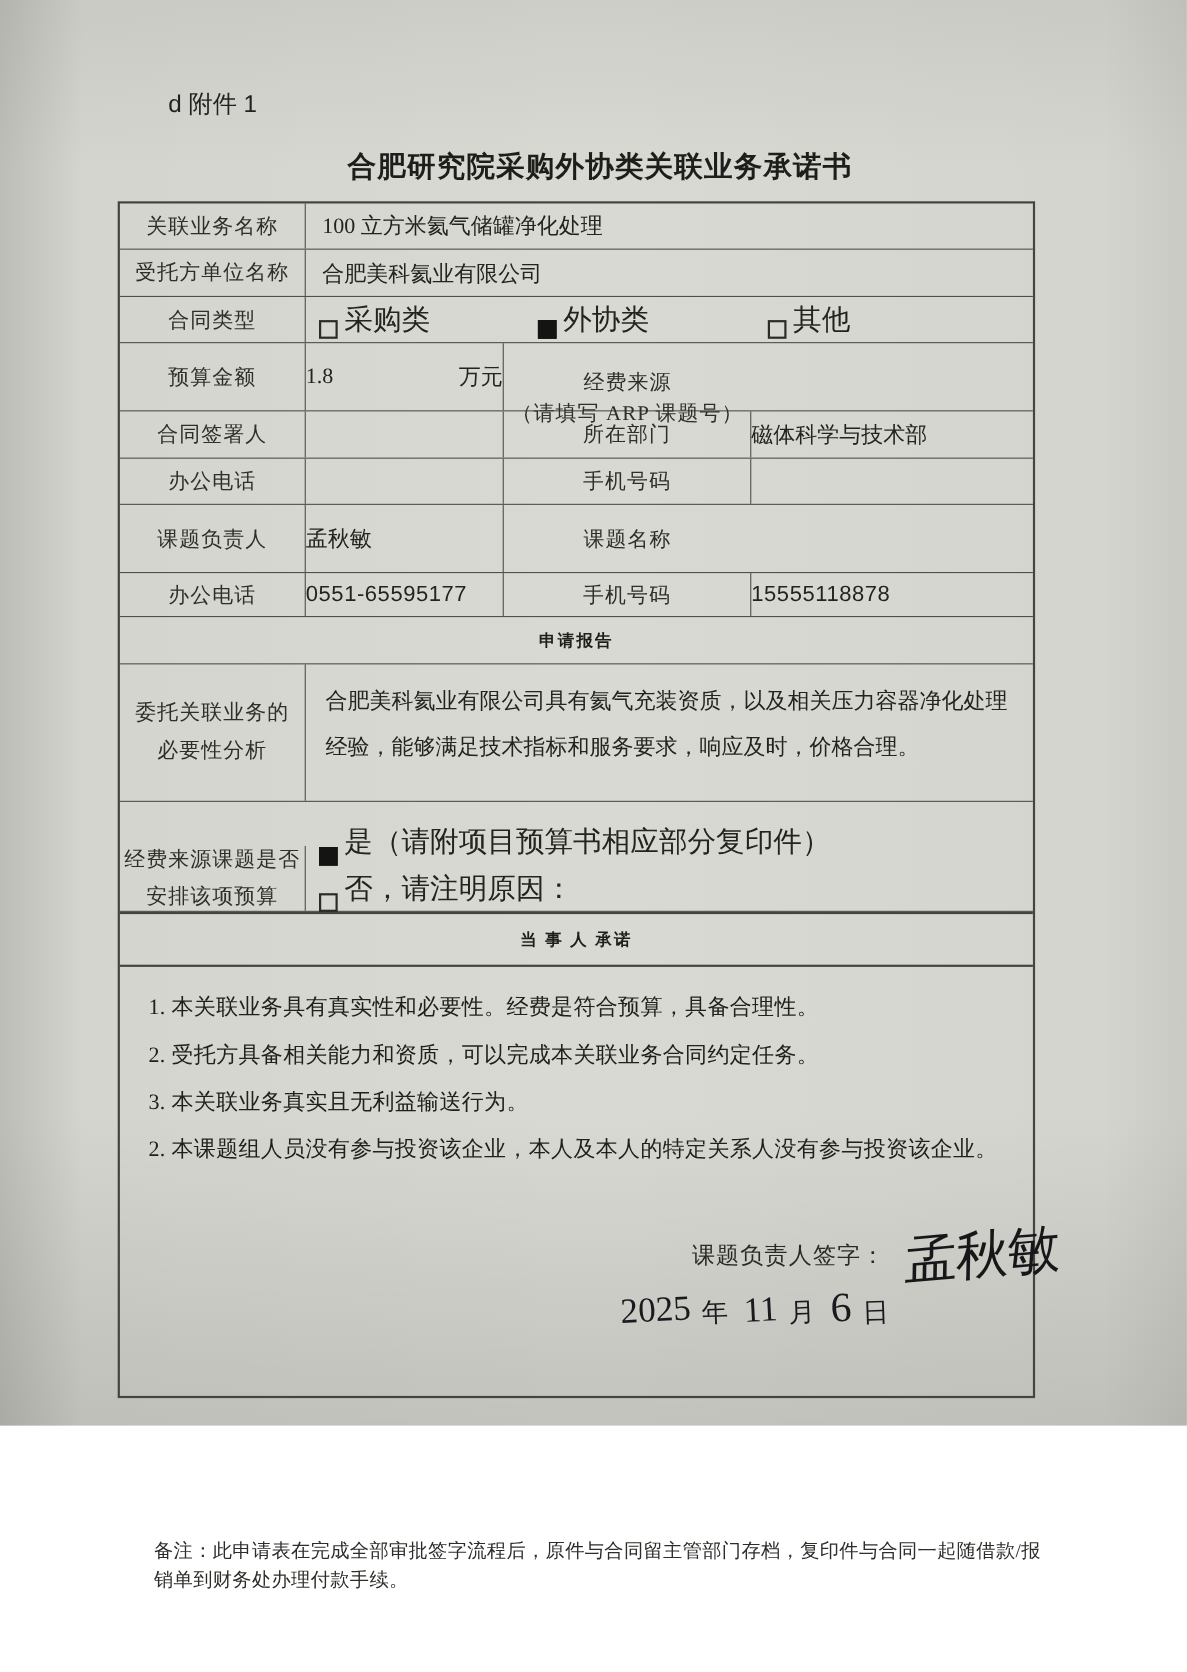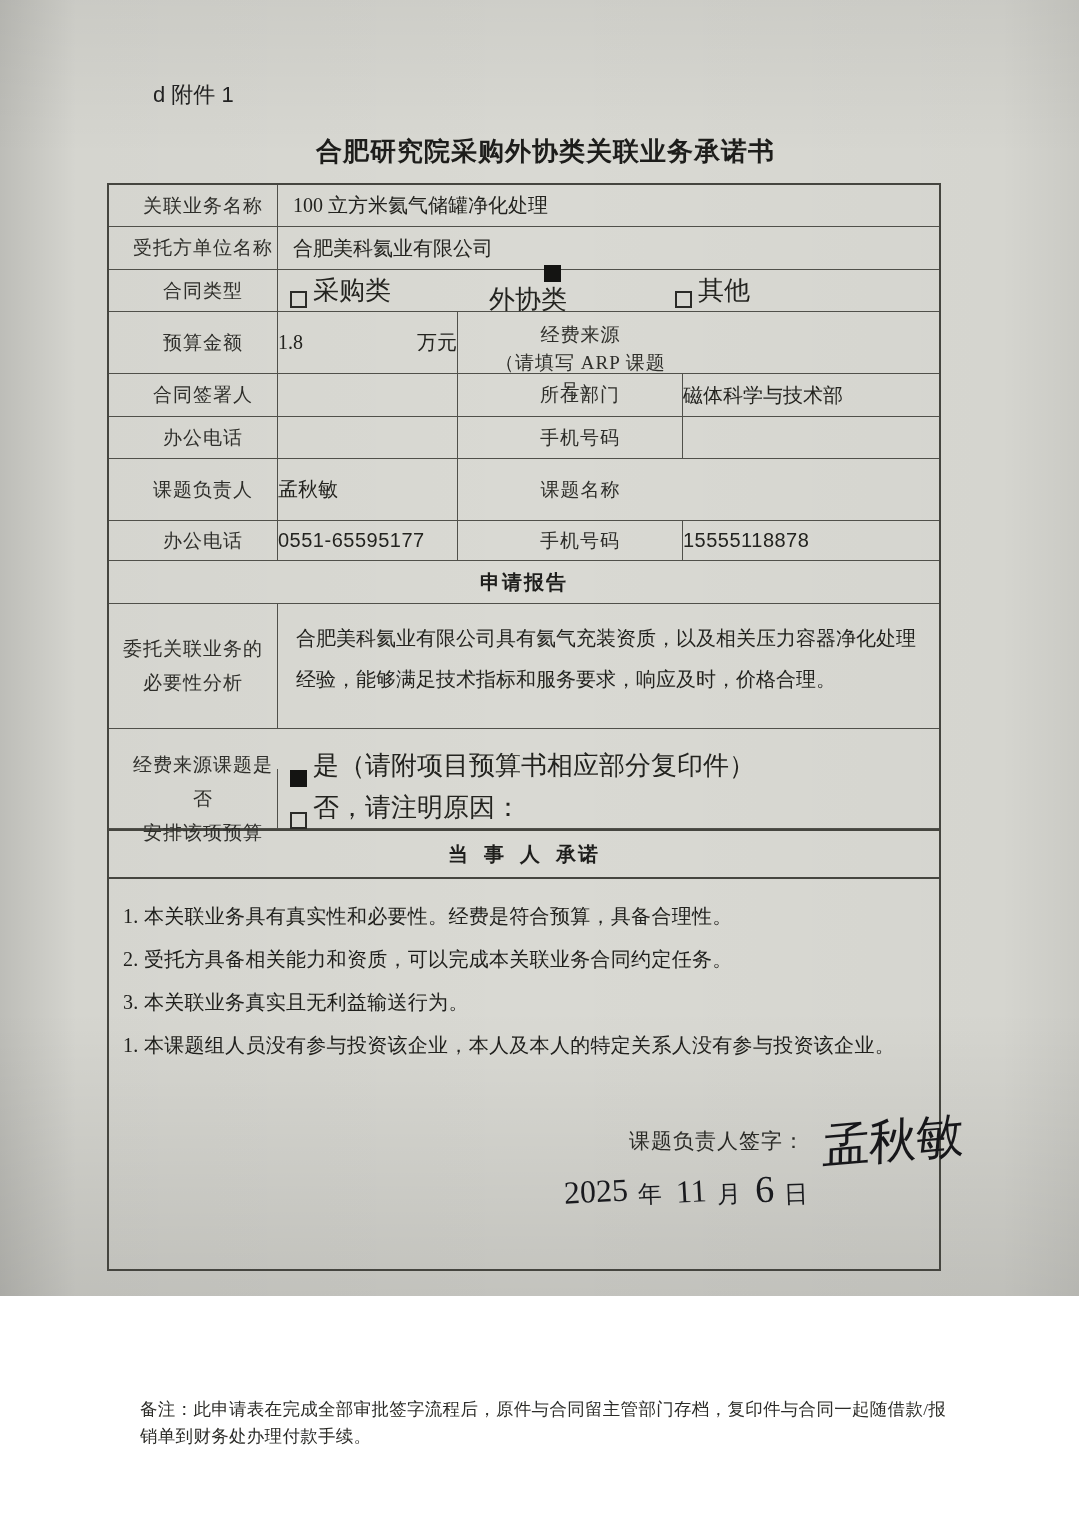--- a/index.html
+++ b/index.html
@@ -32,51 +32,51 @@
     position:absolute; left:107px; top:183px; width:834px;
     border:2px solid #45453f;
     background:transparent;
   }
   .tr{ display:flex; border-bottom:1px solid #50504a; }
   .tr:last-child{ border-bottom:none; }
   .td{ border-right:1px solid #50504a; display:flex; align-items:center; }
   .td:last-child{ border-right:none; }
   .c1{ width:169px; } .c2{ width:180px; } .c3{ width:225px; } .c4{ flex:1; }
   .span3{ flex:1; } .span4{ width:100%; }
-  .lbl{ justify-content:center; text-align:center; font-size:19px; letter-spacing:1px; color:#2e2e2a;padding-left:20px; }
+  .lbl{ justify-content:center; text-align:center; font-size:19px; letter-spacing:1px; color:#2e2e2a; }
   .val{ padding-left:15px; font-size:20px; color:#23231f; }
   .val-c{ justify-content:space-between; text-align:center; font-size:20px; color:#23231f; }
   .mono-ish{ font-family:"Liberation Sans", sans-serif; font-size:20px; letter-spacing:0.5px; }
   .two-line{ flex-direction:column; justify-content:center; line-height:28px;margin-top:40px; }
   .sec-head{
-    justify-content:center; font-family:Liberation Mono, monospace;
-    font-weight:bold; font-size:20px; letter-spacing:2px; color:#1e1e1c;
+    justify-content:center; font-family:Liberation Serif, serif;
+    font-weight:bold; font-size:15px; letter-spacing:2px; color:#1e1e1c;
   }
   .thick-top{ border-top:2px solid #45453f; }
   .thick-bottom{ border-bottom:2px solid #45453f; }
   
   .cb{
     display:inline-block; width:17px; height:17px;
     border:2px solid #2b2b28; margin-right:6px; vertical-align:-2px;
     background:transparent; flex:none;
   }
   .cb.checked{ background:#141412; border-color:#141412; }
   .opt{ display:flex; align-items:flex-end; font-size:26px; color:#23231f; }
   .ct-opts{ padding-left:12px; }
-  .ct-opts .opt:nth-child(2){ margin-left:98px;flex-direction:column; }
+  .ct-opts .opt:nth-child(2){ margin-left:98px; }
   .ct-opts .opt:nth-child(3){ margin-left:108px; }
   
   .nec-text{
     padding:14px 18px; font-size:20px; line-height:41px; color:#23231f;
     align-items:flex-start; display:block;
   }
   .budget-lines{ flex-direction:column; align-items:flex-start; justify-content:flex-start; padding:16px 12px; }
   .budget-lines .opt{ line-height:42px; }
   
-  .commit-cell{ display:block; position:relative; padding:16px 14px 0 14px; }
+  .commit-cell{ display:block; position:relative; padding:16px 14px 0 26px; }
   .commit-list{ list-style:none; }
   .commit-list li{ font-size:20px; line-height:43px; color:#20201d; letter-spacing:0.3px; }
   
   .sig-line{ position:absolute; left:520px; bottom:96px; display:flex; align-items:center; white-space:nowrap;gap:13px; }
   .sig-label{ font-size:21px; letter-spacing:1px; color:#2a2a26; }
   .sig-name{
     font-family:cursive;
     font-size:48px; color:#17171a; transform:rotate(-5deg) skewX(-6deg);
     margin-left:4px; letter-spacing:-1px;
   }
@@ -196,21 +196,21 @@
     <div class="tr thick-top thick-bottom" style="height:50px">
       <div class="td span4 sec-head">当 事 人 承诺</div>
     </div>
 
     <div class="tr" style="height:390px">
       <div class="td span4 commit-cell">
         <ul class="commit-list">
           <li>1. 本关联业务具有真实性和必要性。经费是符合预算，具备合理性。</li>
           <li>2. 受托方具备相关能力和资质，可以完成本关联业务合同约定任务。</li>
           <li>3. 本关联业务真实且无利益输送行为。</li>
-          <li>1. 本课题组人员没有参与投资该企业，本人及本人的特定关系人没有参与投资该企业。</li>
+          <li>2. 本课题组人员没有参与投资该企业，本人及本人的特定关系人没有参与投资该企业。</li>
         </ul>
         <div class="sig-line">
           <span class="sig-label">课题负责人签字：</span>
           <span class="sig-name">孟秋敏</span>
         </div>
         <div class="sig-date">
           <span class="num">2025</span>
           <span class="suf">年</span>
           <span class="num">11</span>
           <span class="suf">月</span>

